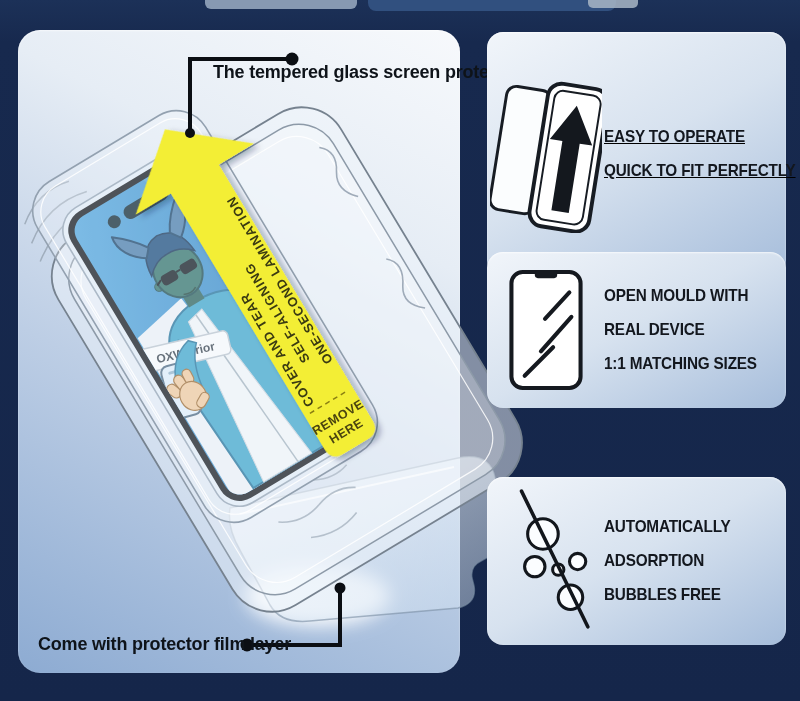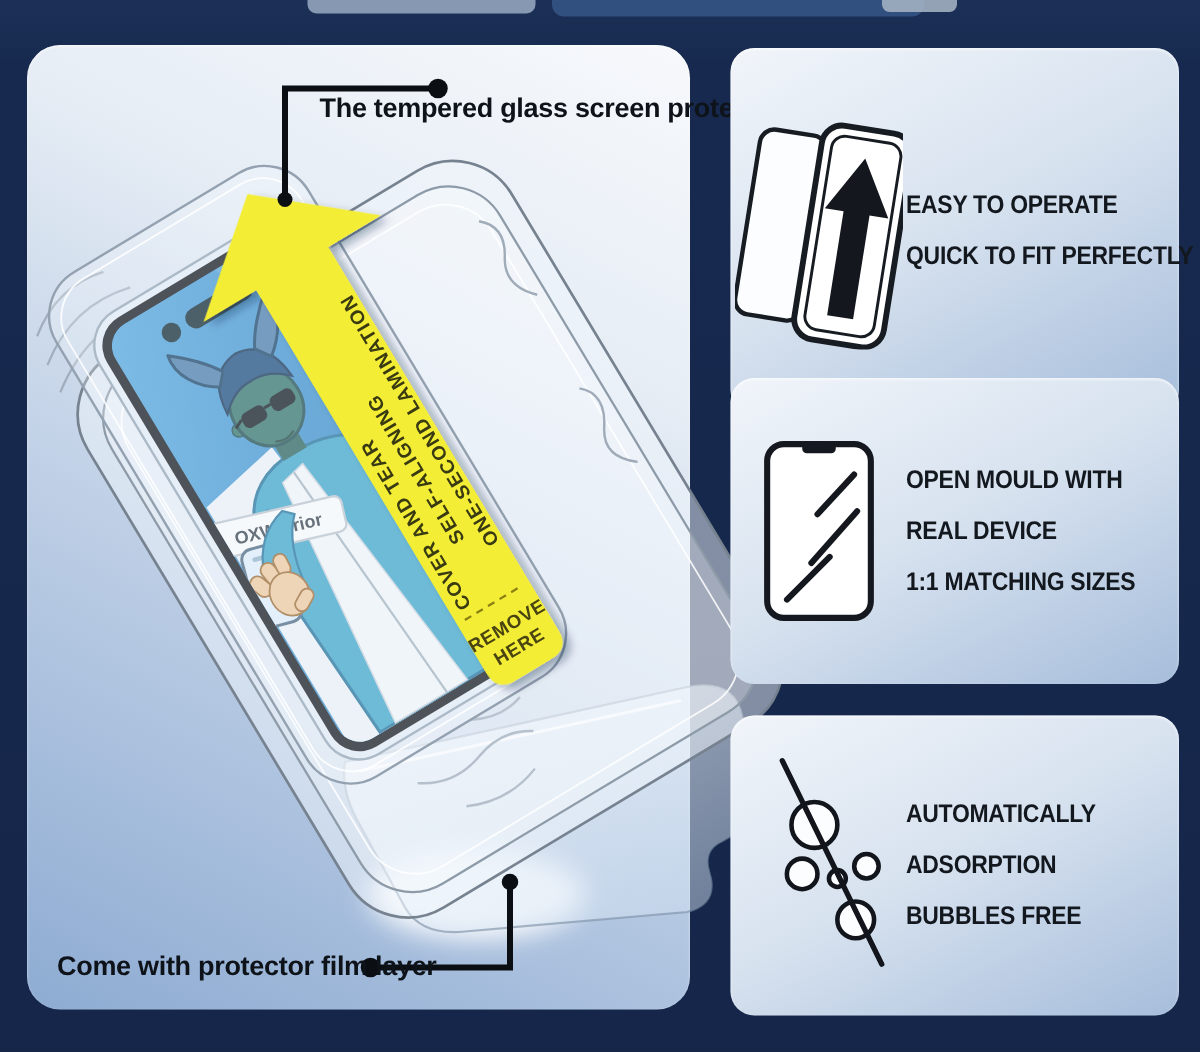--- a/index.html
+++ b/index.html
@@ -13,23 +13,23 @@
      background:linear-gradient(207deg,#f7f9fc 0%,#e6edf5 28%,#bdcee5 60%,#8dabd2 100%);
      box-shadow:inset 0 1px 2px rgba(255,255,255,.6);}
   .illu{position:absolute;left:18px;top:30px;width:540px;height:643px;overflow:visible;}
   .leader{position:absolute;left:0;top:0;width:800px;height:701px;pointer-events:none;}
   .callout{position:absolute;font-weight:bold;font-size:18px;color:#0e1319;letter-spacing:-.2px;white-space:nowrap;}
   .callout-top{left:213px;top:62px;}
   .callout-bottom{left:38px;top:634px;}
   .card{position:absolute;left:487px;width:299px;border-radius:16px;display:flex;align-items:center;
      background:linear-gradient(152deg,#f1f5fa 0%,#d7e2ef 48%,#a6bddb 100%);
      box-shadow:inset 0 1px 2px rgba(255,255,255,.7);}
-  .card1{top:32px;height:244px;}
-  .card2{top:252px;height:204px;}
-  .card3{top:477px;height:200px;}
+  .card1{top:32px;height:244px;text-decoration:underline;}
+  .card2{top:252px;height:156px;}
+  .card3{top:477px;height:168px;}
   .icon-wrap{width:117px;display:flex;justify-content:center;align-items:center;flex:0 0 117px;}
   .lines{display:flex;flex-direction:column;gap:14px;}
   .fline{font-weight:bold;font-size:17px;color:#13171e;letter-spacing:-.2px;transform:scaleX(.9);
      transform-origin:left center;white-space:nowrap;}
 </style>
 </head>
 <body>
 
 <div class="stage">
 

